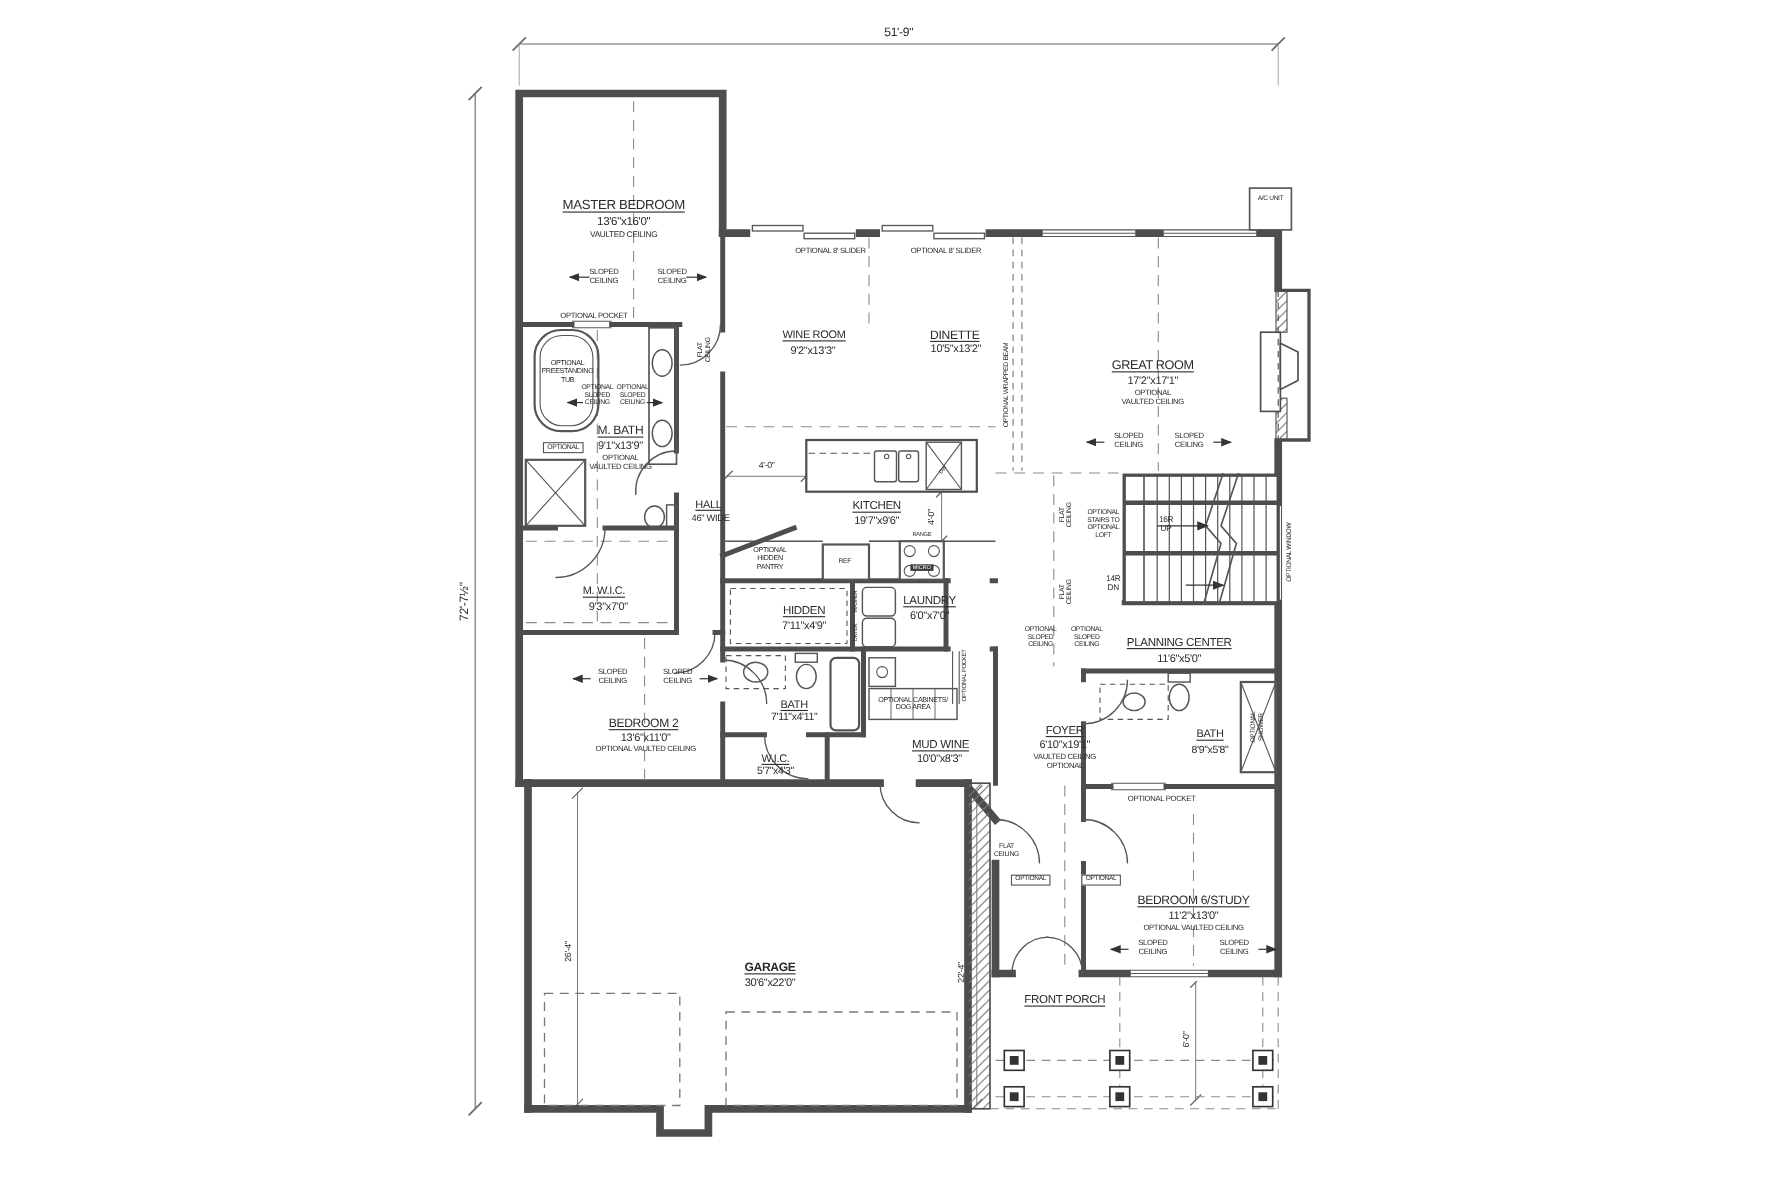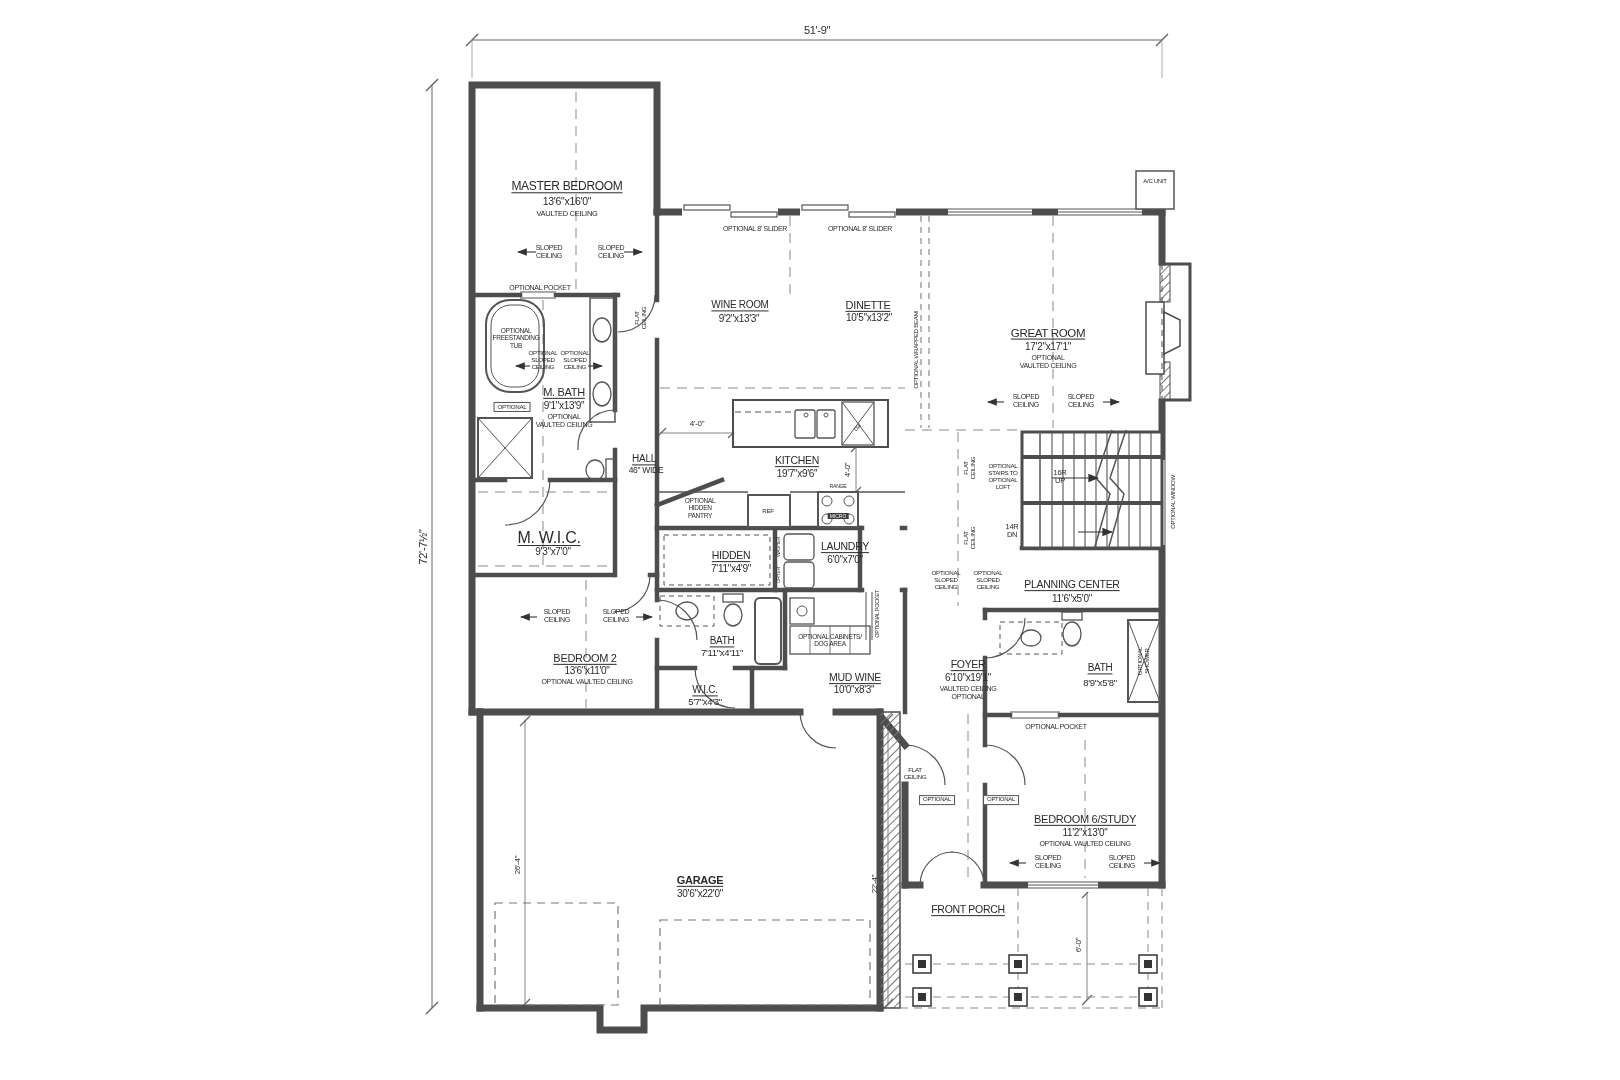--- a/index.html
+++ b/index.html
@@ -409,21 +409,21 @@
       <div class="plan-label" style="left: 779px; top: 575px; font-size: 5px; transform: translate(-50%, -50%) rotate(-90deg);">DRYER</div>
       <div class="plan-label" style="left: 877px; top: 614px; font-size: 5.5px; transform: translate(-50%, -50%) rotate(-90deg);">OPTIONAL POCKET</div>
       <div class="plan-label u" style="left: 722px; top: 641px; font-size: 10px; transform: translate(-50%, -50%);">BATH</div>
       <div class="plan-label" style="left: 722px; top: 653px; font-size: 9.5px; transform: translate(-50%, -50%);">7'11"x4'11"</div>
       <div class="plan-label" style="left: 830px; top: 640px; font-size: 6.5px; transform: translate(-50%, -50%);">OPTIONAL CABINETS/
 DOG AREA</div>
       <div class="plan-label u" style="left: 705px; top: 690px; font-size: 10px; transform: translate(-50%, -50%);">W.I.C.</div>
       <div class="plan-label" style="left: 705px; top: 702px; font-size: 9.5px; transform: translate(-50%, -50%);">5'7"x4'3"</div>
       <div class="plan-label u" style="left: 855px; top: 678px; font-size: 10.5px; transform: translate(-50%, -50%);">MUD WINE</div>
       <div class="plan-label" style="left: 854px; top: 690px; font-size: 10px; transform: translate(-50%, -50%);">10'0"x8'3"</div>
-      <div class="plan-label u" style="left: 549px; top: 538px; font-size: 16px; transform: translate(-50%, -50%);">M. W.I.C.</div>
+      <div class="plan-label u" style="left: 549px; top: 538px; font-size: 10px; transform: translate(-50%, -50%);">M. W.I.C.</div>
       <div class="plan-label" style="left: 553px; top: 552px; font-size: 10px; transform: translate(-50%, -50%);">9'3"x7'0"</div>
       <div class="plan-label" style="left: 557px; top: 616px; font-size: 7px; transform: translate(-50%, -50%);">SLOPED
 CEILING</div>
       <div class="plan-label" style="left: 616px; top: 616px; font-size: 7px; transform: translate(-50%, -50%);">SLOPED
 CEILING</div>
       <div class="plan-label u" style="left: 585px; top: 658px; font-size: 11px; transform: translate(-50%, -50%);">BEDROOM 2</div>
       <div class="plan-label" style="left: 587px; top: 671px; font-size: 10px; transform: translate(-50%, -50%);">13'6"x11'0"</div>
       <div class="plan-label" style="left: 587px; top: 682px; font-size: 7px; transform: translate(-50%, -50%);">OPTIONAL VAULTED CEILING</div>
       <div class="plan-label" style="left: 970px; top: 468px; font-size: 6.2px; transform: translate(-50%, -50%) rotate(-90deg);">FLAT
 CEILING</div>

